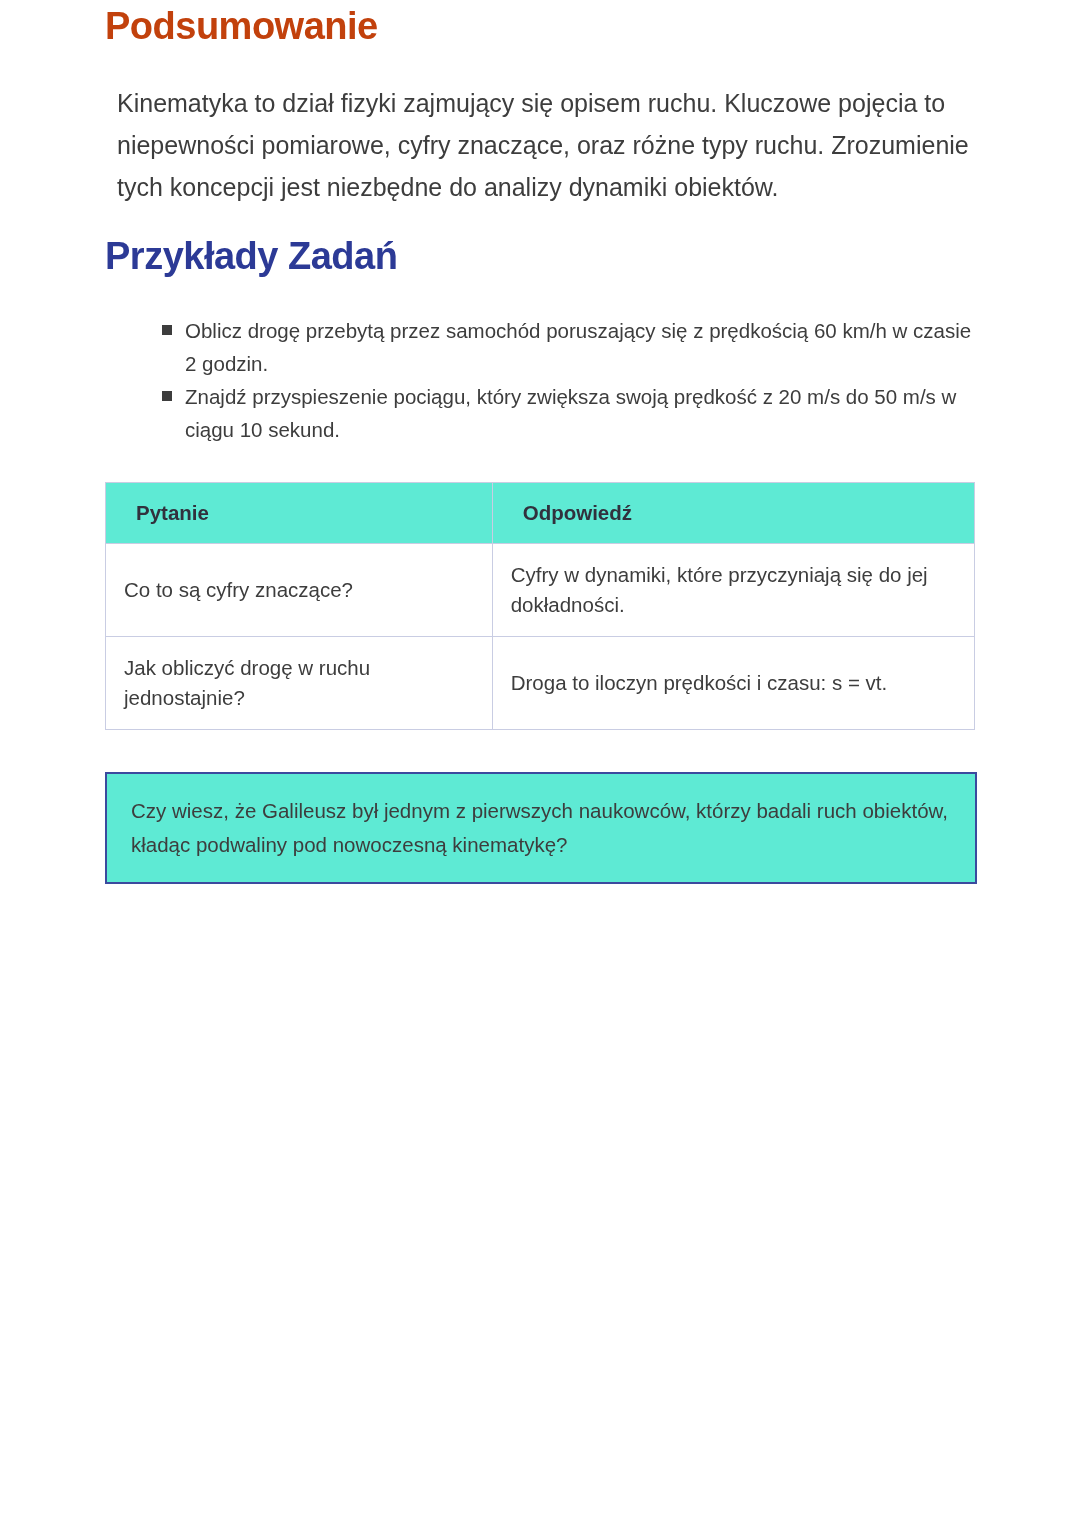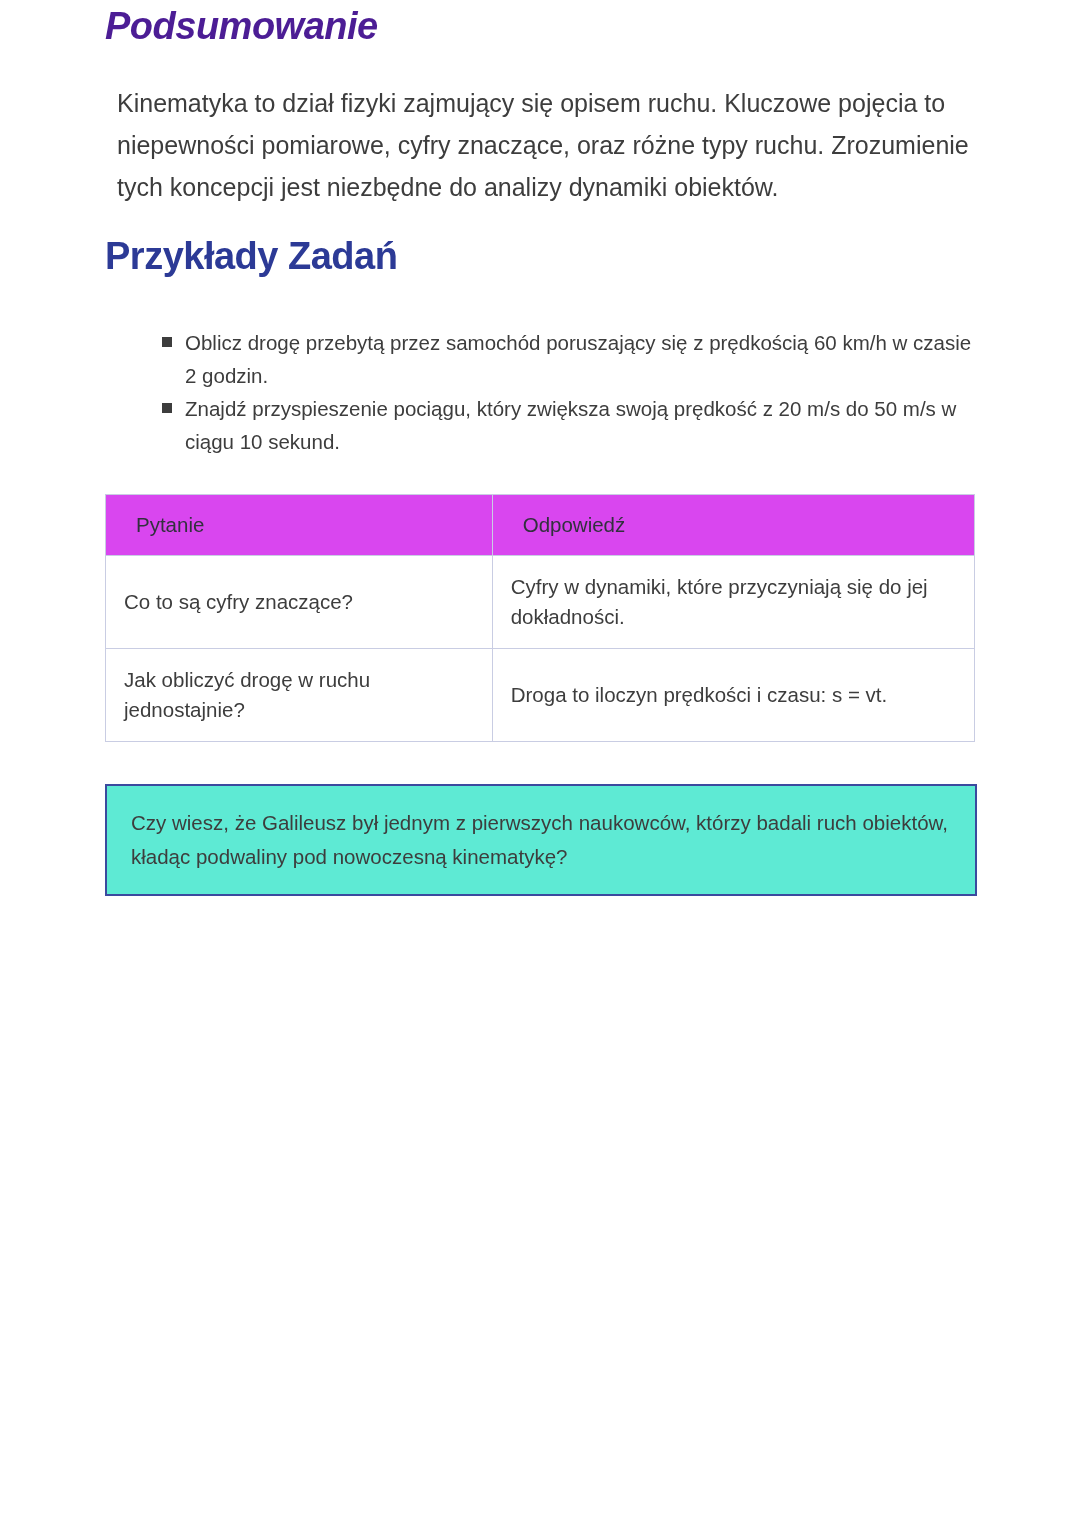--- a/index.html
+++ b/index.html
@@ -17,41 +17,40 @@
   .page {
     box-sizing: border-box;
     width: 1080px;
     padding: 2px 105px 0 105px;
   }
   h1.doc-heading {
     margin: 0;
     font-size: 38px;
     line-height: 48px;
     font-weight: 700;
-    color: #4c1d95;
+    color: #c2410c;
     letter-spacing: -0.5px;
-    font-style: italic;
   }
   p.summary-text {
     margin: 32px 0 0 12px;
     font-size: 25px;
     line-height: 42px;
     color: #3d3d3d;
     max-width: 860px;
   }
   h2.doc-heading {
     margin: 24px 0 0 0;
     font-size: 38px;
     line-height: 48px;
     font-weight: 700;
     color: #2c3a96;
     letter-spacing: -0.5px;
   }
   ul.task-list {
-    margin: 46px 0 0 0;
+    margin: 34px 0 0 0;
     padding: 0;
     list-style: none;
   }
   ul.task-list li {
     position: relative;
     padding-left: 80px;
     font-size: 20.5px;
     line-height: 33px;
     color: #3d3d3d;
     max-width: 870px;
@@ -77,22 +76,22 @@
   table.qa-table col.col-a { width: 55.5%; }
   table.qa-table th,
   table.qa-table td {
     border: 1px solid #c9cde3;
     padding: 15px 18px;
     text-align: left;
     vertical-align: middle;
     line-height: 30px;
   }
   table.qa-table th {
-    background: #d946ef;
-    font-weight: 400;
+    background: #5eead4;
+    font-weight: 700;
     color: #31313d;
     height: 28px;
     padding-left: 30px;
   }
   table.qa-table td {
     background: #ffffff;
     height: 62px;
   }
   .fact-box {
     box-sizing: border-box;

